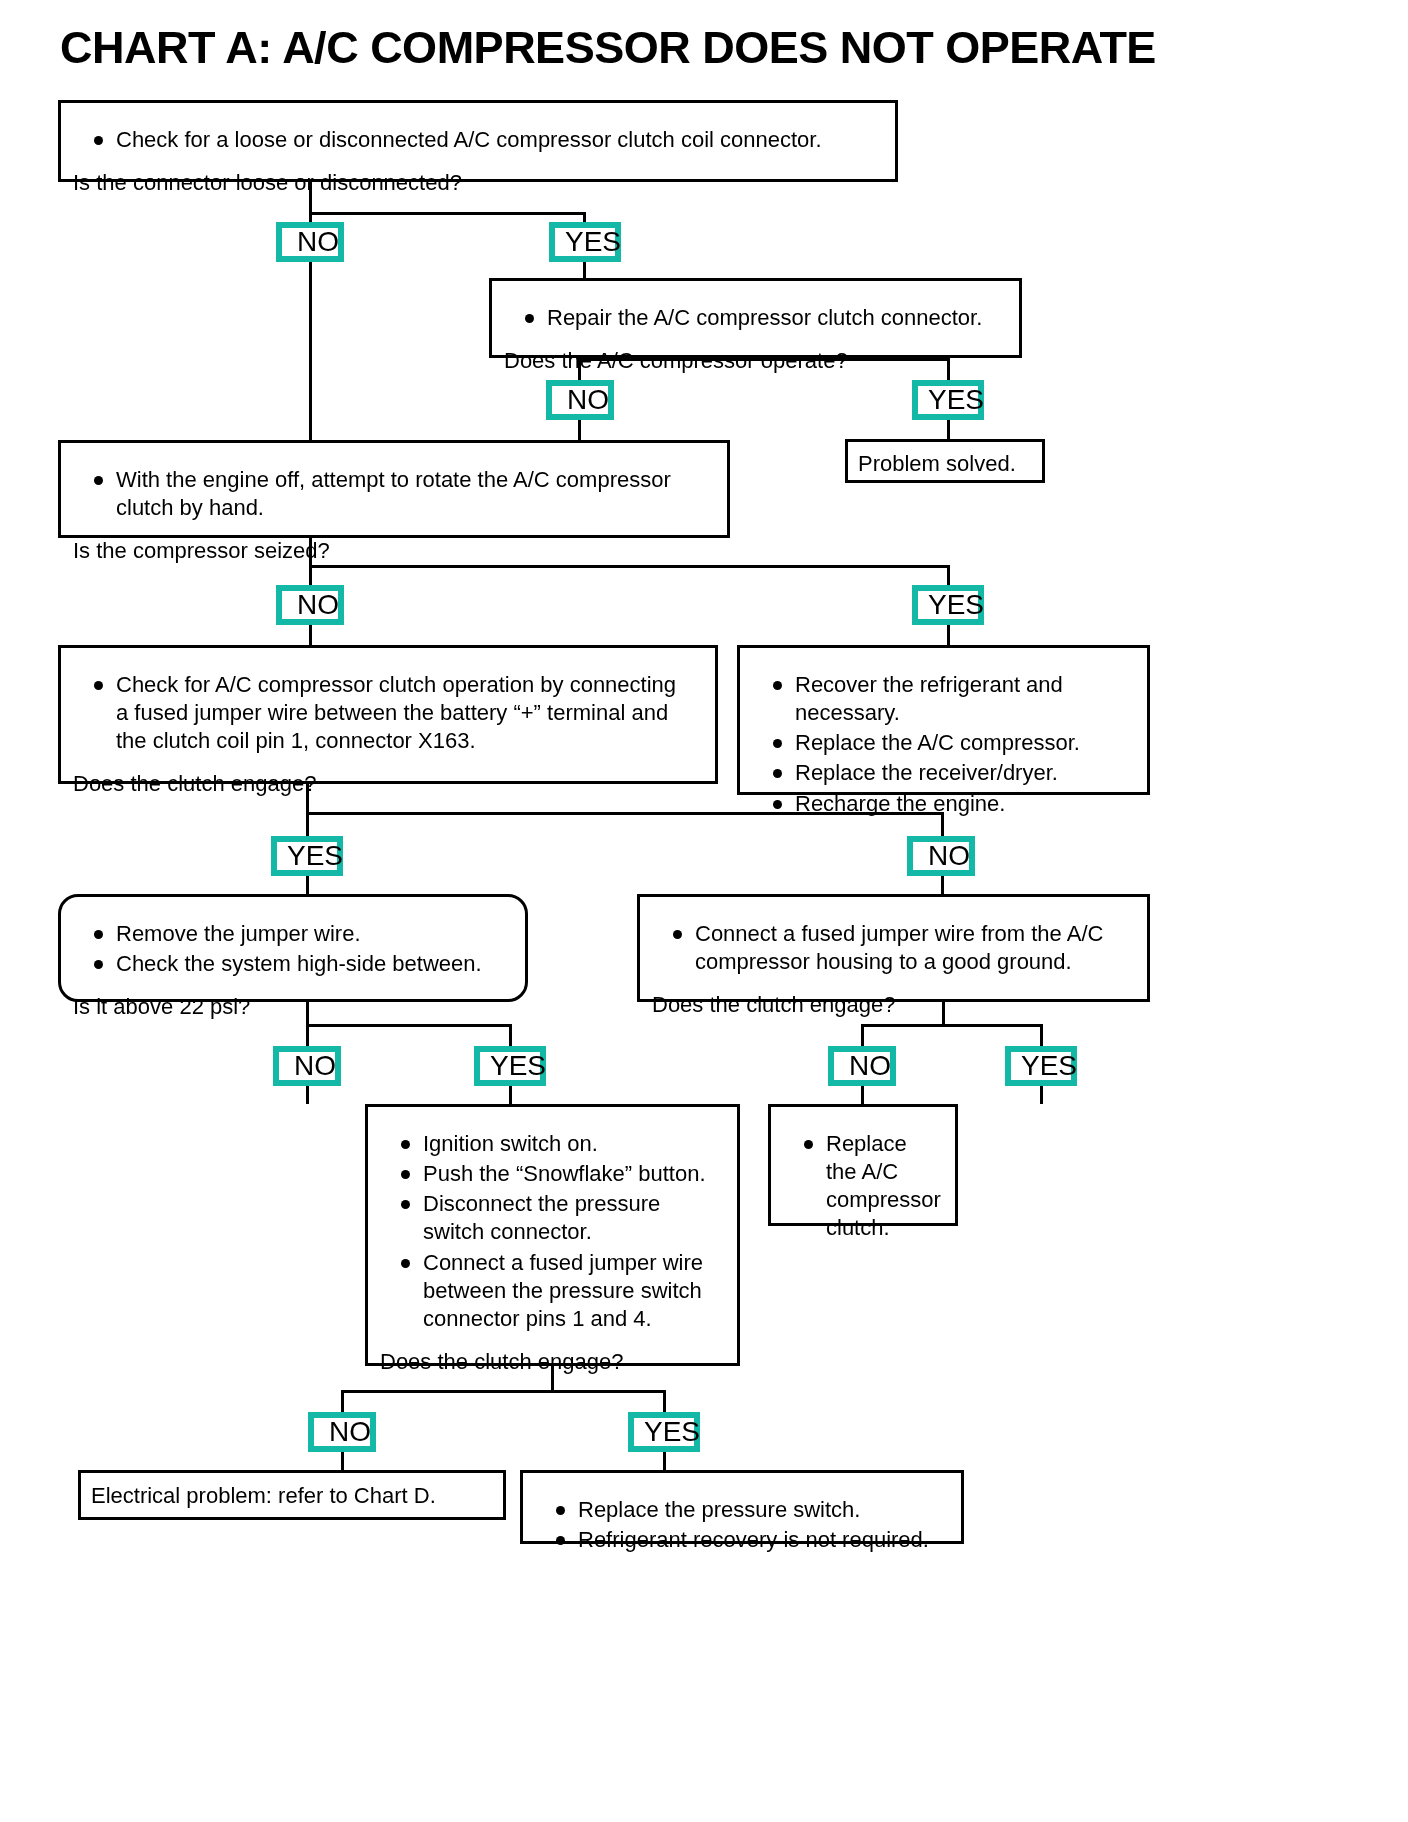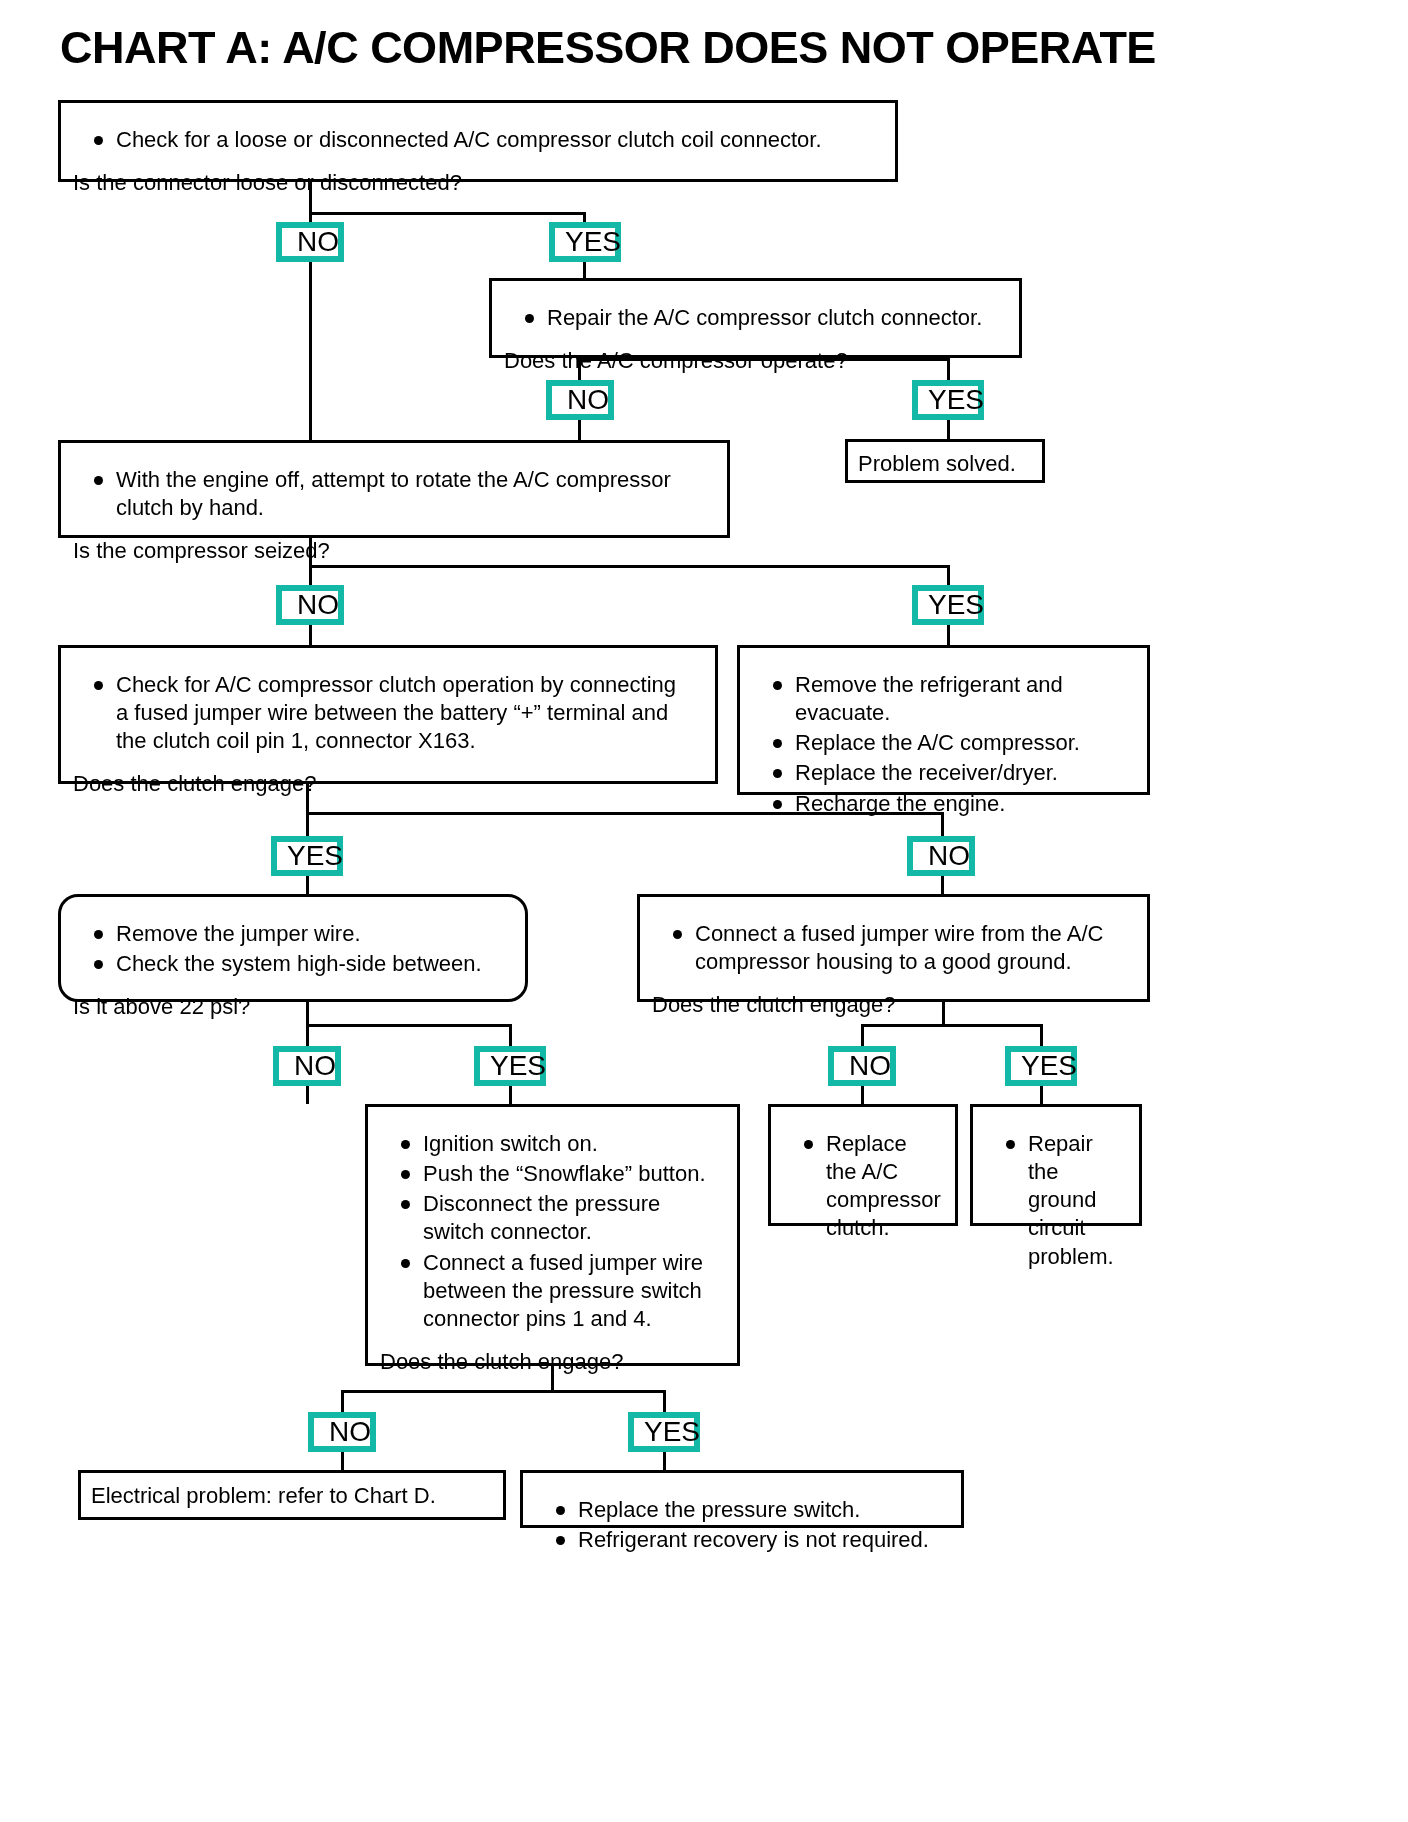--- a/index.html
+++ b/index.html
@@ -162,21 +162,21 @@
 
   <div class="box" style="left:58px; top:645px; width:660px; height:139px;">
     <ul class="ul">
       <li>Check for A/C compressor clutch operation by connecting a fused jumper wire between the battery “+” terminal and the clutch coil pin 1, connector X163.</li>
     </ul>
     <div class="qline">Does the clutch engage?</div>
   </div>
 
   <div class="box" style="left:737px; top:645px; width:413px; height:150px;">
     <ul class="ul">
-      <li>Remove the refrigerant and evacuate.</li>
+      <li>Recover the refrigerant and necessary.</li>
       <li>Replace the A/C compressor.</li>
       <li>Replace the receiver/dryer.</li>
       <li>Recharge the engine.</li>
     </ul>
   </div>
 
   <div class="ln lnv" style="left:306px; top:784px; height:28px;"></div>
   <div class="ln lnh" style="left:306px; top:812px; width:638px;"></div>
   <div class="ln lnv" style="left:306px; top:812px; height:24px;"></div>
   <div class="ln lnv" style="left:941px; top:812px; height:24px;"></div>
@@ -234,41 +234,36 @@
     </ul>
     <div class="qline">Does the clutch engage?</div>
   </div>
 
   <div class="box" style="left:768px; top:1104px; width:190px; height:122px;">
     <ul class="ul">
       <li>Replace the A/C compressor clutch.</li>
     </ul>
   </div>
 
-  <div class="box" style="left:970px; top:1104px; width:172px; height:122px;">
-    <ul class="ul">
-      <li>Repair the ground circuit problem.</li>
-    </ul>
-  </div>
 
   <div class="ln lnv" style="left:551px; top:1366px; height:24px;"></div>
   <div class="ln lnh" style="left:341px; top:1390px; width:325px;"></div>
   <div class="ln lnv" style="left:341px; top:1390px; height:22px;"></div>
   <div class="ln lnv" style="left:663px; top:1390px; height:22px;"></div>
 
   <div class="ynbox" style="left:308px; top:1412px; width:68px; height:40px;">NO</div>
   <div class="ynbox" style="left:628px; top:1412px; width:72px; height:40px;">YES</div>
 
   <div class="ln lnv" style="left:341px; top:1452px; height:18px;"></div>
   <div class="ln lnv" style="left:663px; top:1452px; height:18px;"></div>
 
   <div class="box" style="left:78px; top:1470px; width:428px; height:50px; padding-top:9px;">
     <div>Electrical problem: refer to Chart D.</div>
   </div>
 
-  <div class="box" style="left:520px; top:1470px; width:444px; height:58px;">
+  <div class="box" style="left:520px; top:1470px; width:444px; height:74px;">
     <ul class="ul">
       <li>Replace the pressure switch.</li>
       <li>Refrigerant recovery is not required.</li>
     </ul>
   </div>
 
 </div>
 
 </body></html>

